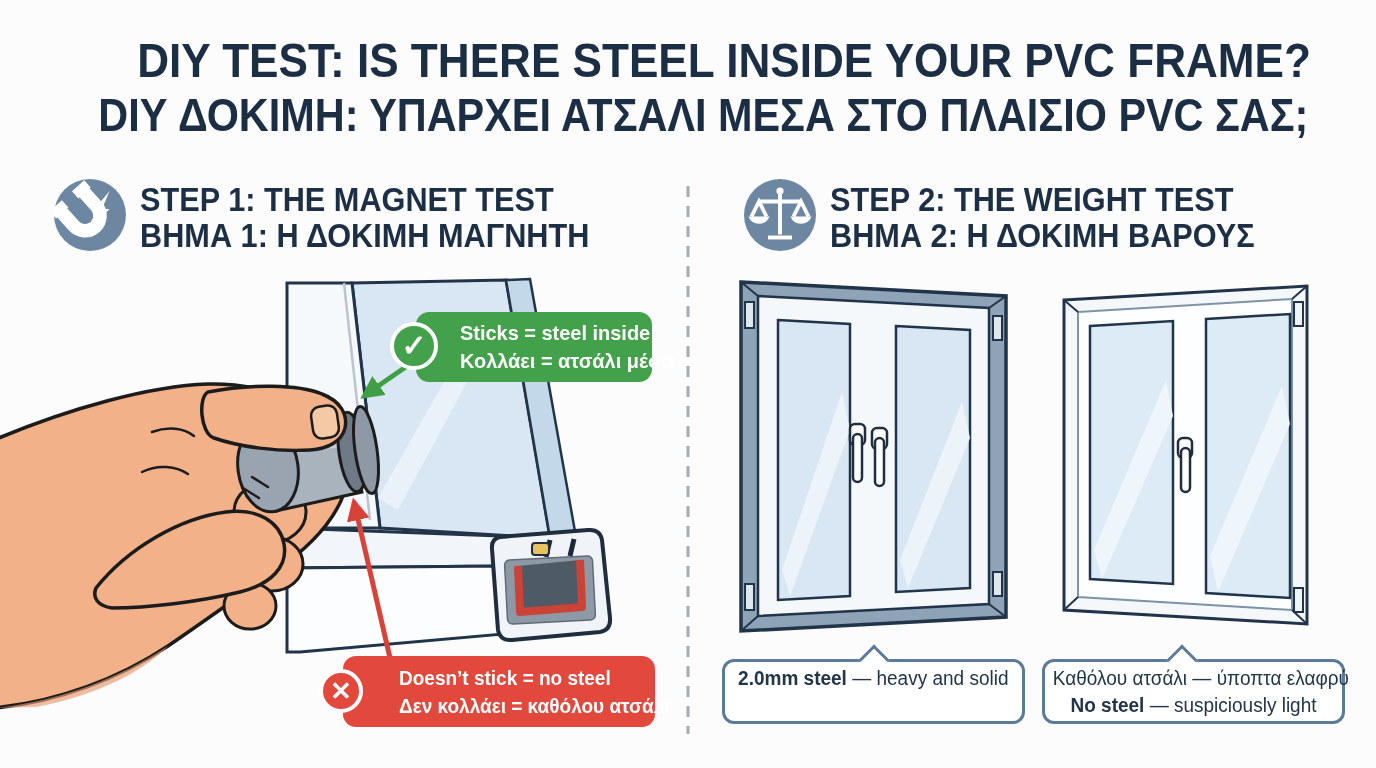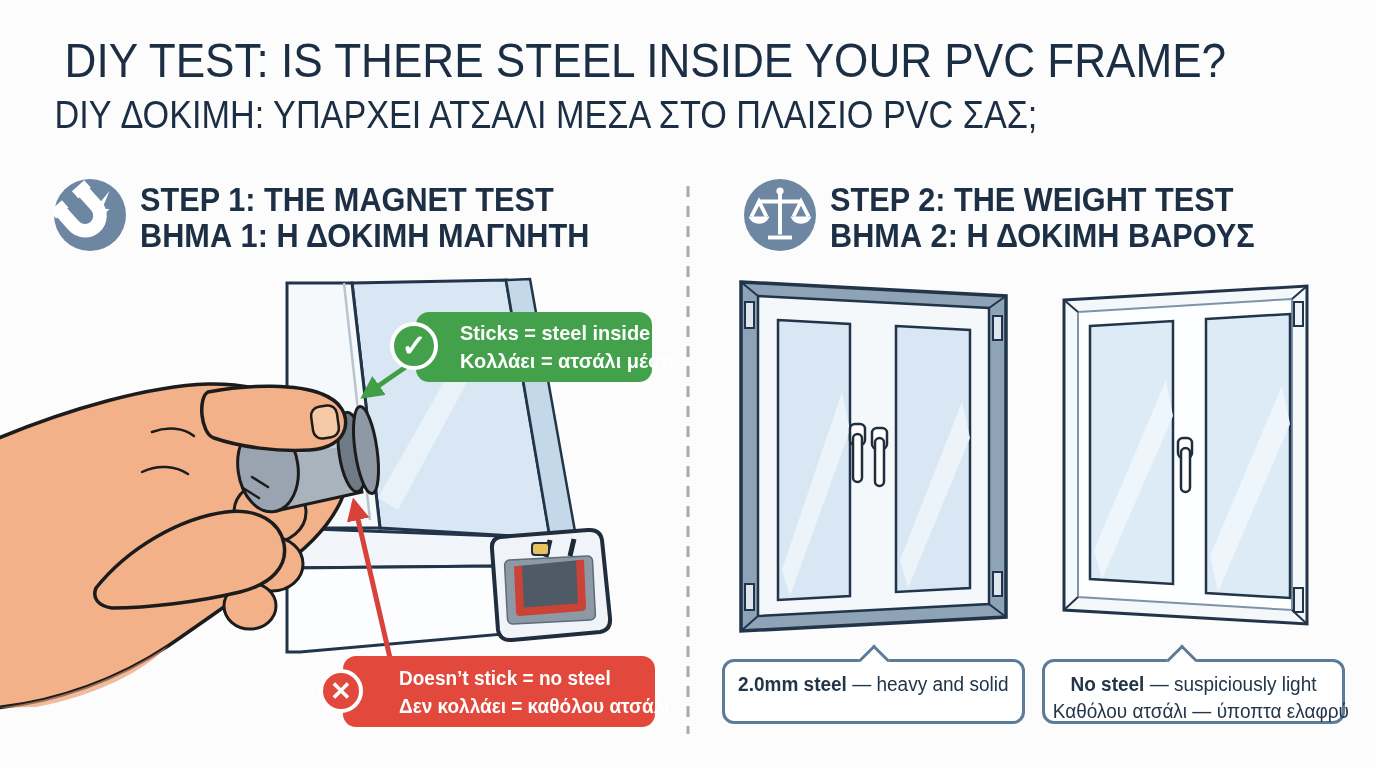--- a/index.html
+++ b/index.html
@@ -3,42 +3,42 @@
 <meta charset="utf-8">
 <style>
   html,body{margin:0;padding:0;background:#e8e8e8;}
   *{box-sizing:border-box;}
   .canvas{
     position:relative;width:1376px;height:768px;margin:0 auto;overflow:hidden;
     background:#fcfcfc;font-family:"Liberation Sans",sans-serif;color:#1b2e44;
   }
   .art{position:absolute;left:0;top:0;width:1376px;height:768px;}
   
-  .title{position:absolute;left:0;right:0;top:34px;text-align:left;font-weight:normal;color:#1b2e44;}
+  .title{position:absolute;left:0;right:0;top:34px;text-align:right;font-weight:bold;color:#1b2e44;}
   .title .l1{font-size:49px;line-height:52px;}
-  .title .l2{font-size:38px;line-height:50px;margin-top:4px;}
+  .title .l2{font-size:46px;line-height:50px;margin-top:4px;}
   .cond{display:inline-block;transform:scaleX(.9);transform-origin:center;}
   
   .step-icon{position:absolute;width:72px;height:72px;border-radius:50%;background:#6d87a3;}
   .step-icon svg{position:absolute;left:0;top:0;}
   .step-head{position:absolute;font-weight:bold;font-size:33px;line-height:36px;color:#1c2f44;
     white-space:nowrap;transform:scaleX(.93);transform-origin:left top;}
   
   .callout{position:absolute;border-radius:13px;color:#fff;font-weight:bold;
     display:flex;flex-direction:column;justify-content:center;}
   .callout .ln{white-space:nowrap;transform:scaleX(.95);transform-origin:left center;}
   .callout-pos{left:416px;top:312px;width:236px;height:70px;background:#44a14b;padding-left:44px;font-size:21px;line-height:28px;}
   .callout-neg{left:343px;top:656px;width:312px;height:71px;background:#e2483c;padding-left:56px;font-size:20px;line-height:28px;}
   .badge{position:absolute;border-radius:50%;border:4px solid #fff;display:flex;align-items:center;justify-content:center;
     color:#fff;font-weight:bold;}
   .badge-check{left:-26px;top:10px;width:48px;height:48px;background:#44a14b;font-size:30px;}
   .badge-x{left:-24px;top:13px;width:44px;height:44px;background:#e2483c;font-size:26px;}
   
   .rlabel{position:absolute;top:659px;width:303px;height:65px;background:#fff;border:3px solid #5c7b99;border-radius:12px;
-    text-align:center;color:#223549;font-size:20px;line-height:27px;padding-top:9px;}
+    text-align:center;color:#223549;font-size:20px;line-height:27px;padding-top:3px;}
   .rlabel .ln{white-space:nowrap;display:inline-block;transform:scaleX(.95);transform-origin:center;}
   .rlabel .b{font-weight:bold;}
   .rlabel-left{left:722px;}
   .rlabel-right{left:1042px;}
   .tail{position:absolute;top:-13px;width:22px;height:22px;background:#fff;transform:rotate(45deg);
     border-left:3px solid #5c7b99;border-top:3px solid #5c7b99;}
   .tail-left{left:138px;}
   .tail-right{left:126px;}
 </style>
 </head>
@@ -211,17 +211,17 @@
     <div class="ln">Δεν κολλάει = καθόλου ατσάλι</div>
   </div>
 
   <div class="rlabel rlabel-left">
     <div class="tail tail-left"></div>
     <div><span class="ln"><span class="b">2.0mm steel</span><span> — heavy and solid</span></span></div>
   </div>
 
   <div class="rlabel rlabel-right">
     <div class="tail tail-right"></div>
+    <div><span class="ln">Καθόλου ατσάλι — ύποπτα ελαφρύ</span></div>
     <div><span class="ln"><span class="b">No steel</span><span> — suspiciously light</span></span></div>
-    <div><span class="ln">Καθόλου ατσάλι — ύποπτα ελαφρύ</span></div>
   </div>
 
 </div>
 
 </body></html>

